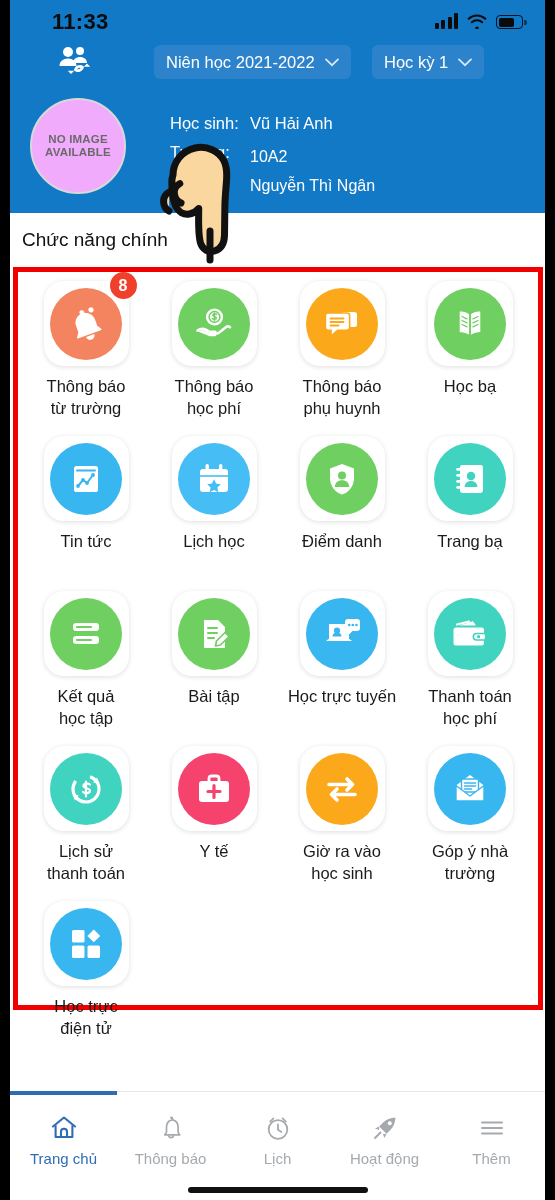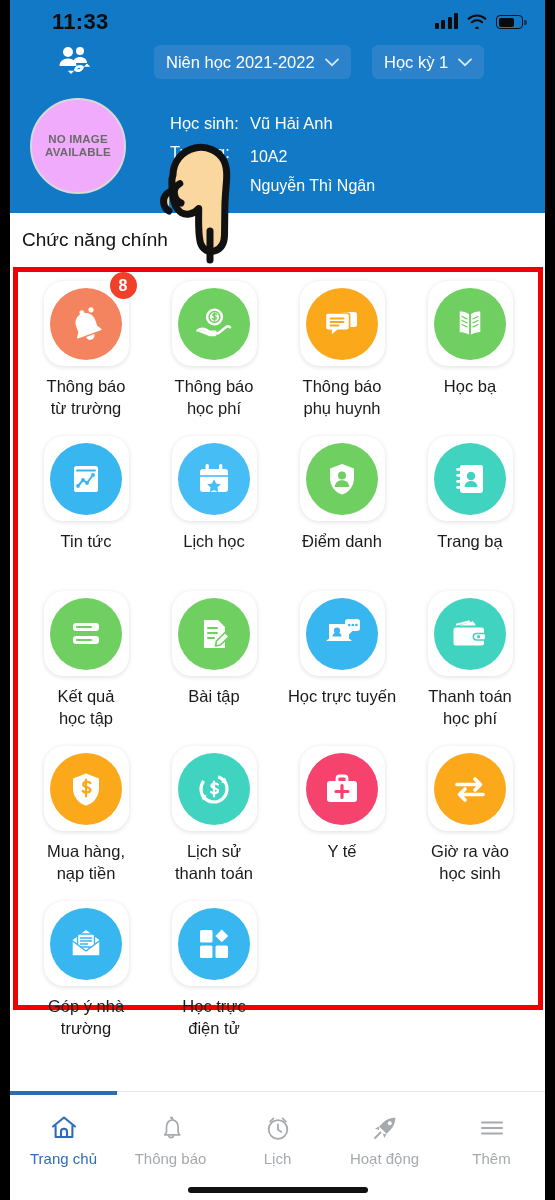--- a/index.html
+++ b/index.html
@@ -592,33 +592,20 @@
                 <path d="M9 11.5l14-4.3 3 4.3z" fill="#fff"></path>
                 <path d="M7 10.5l12-3" stroke="#fff" stroke-width="2.2" stroke-linecap="round"></path>
               </svg>
             </div>
           </div>
           <div class="cell-label">Thanh toán
 học phí</div>
         </div>
         <div class="cell">
           <div class="tile">
-            <div class="disc" style="background: rgb(251, 169, 27);">
-              <svg viewBox="0 0 40 40">
-                <path d="M20 4.5l13 5v9.8c0 8.4-5.5 15.2-13 17.4C12.5 34.5 7 27.7 7 19.3V9.5z" fill="#fff"></path>
-                <path d="M20 10.5v17" stroke="#FBA91B" stroke-width="2.2" stroke-linecap="round"></path>
-                <path d="M24.4 14c-1.1-1.5-7-1.9-7.2 1.4-.3 3.2 7.2 2.1 7.2 5.4 0 3.3-6.3 3.1-7.6 1.2" stroke="#FBA91B" stroke-width="2.4" fill="none" stroke-linecap="round"></path>
-              </svg>
-            </div>
-          </div>
-          <div class="cell-label">Mua hàng,
-nạp tiền</div>
-        </div>
-        <div class="cell">
-          <div class="tile">
             <div class="disc" style="background: rgb(63, 211, 192);">
               <svg viewBox="0 0 40 40">
                 <circle cx="20" cy="20" r="13" fill="none" stroke="#fff" stroke-width="3.2" stroke-dasharray="58 16" transform="rotate(-40 20 20)"></circle>
                 <path d="M31 8.5l2.4 5.8-6.2-.6z" fill="#fff"></path>
                 <path d="M9 31.5L6.6 25.7l6.2.6z" fill="#fff"></path>
                 <path d="M20 12.5v15" stroke="#fff" stroke-width="2.2" stroke-linecap="round"></path>
                 <path d="M24 15.6c-1-1.3-6.4-1.7-6.6 1.3-.2 2.9 6.6 1.9 6.6 4.9 0 3-5.8 2.8-7 1.1" stroke="#fff" stroke-width="2.2" fill="none" stroke-linecap="round"></path>
               </svg>
             </div>
           </div>

